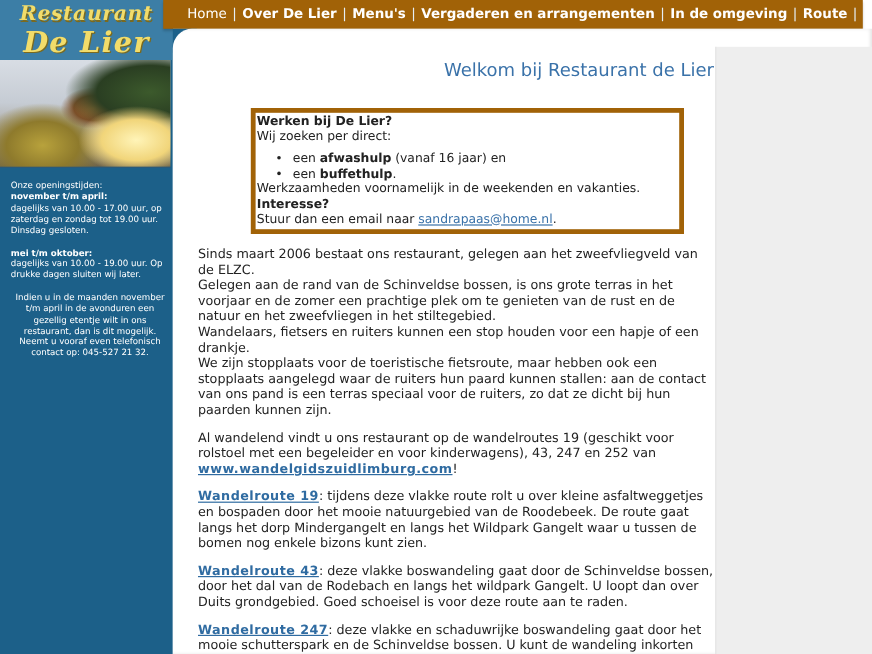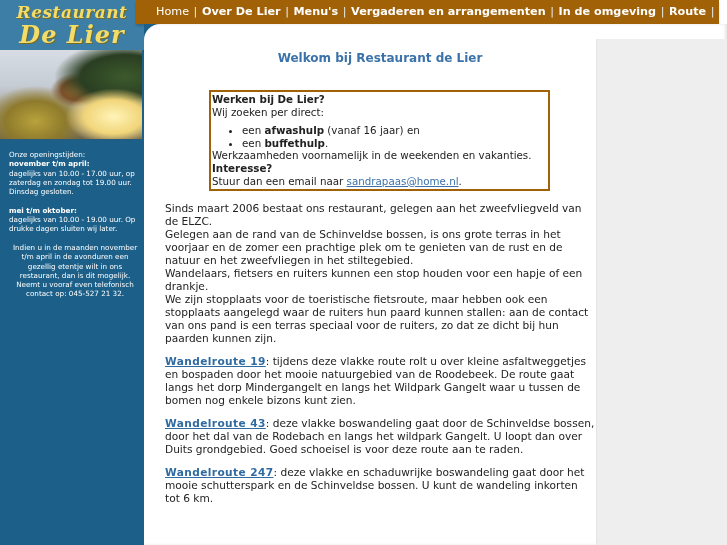--- a/index.html
+++ b/index.html
@@ -64,26 +64,26 @@
     #right-panel {
       position:absolute; left:596px; top:39px; width:131px; height:506px;
       background:#eeeeee;
       border-left:1px solid #e4e4e4;
     }
     #main {
       position:absolute; left:165px; top:24px; width:430px;
       font-size:10.6px; line-height:13px; color:#222222;
     }
     #welcome {
-      text-align:center; color:#3a72a9; font-size:12px; font-weight:bold;
+      text-align:right; color:#3a72a9; font-size:15px; font-weight:normal;
       margin:28px 0 0 0; height:14px;
     }
     #jobbox {
       margin:24px 0 0 44px; width:336px;
-      border:2px solid #a16207; padding:1px 0 2px 1px;
+      border:4px solid #a16207; padding:1px 16px 2px 1px;
       font-size:10.3px; line-height:12.6px;
     }
     #jobbox ul { margin:6px 0 0 0; padding-left:30px; }
     #jobbox li { margin:0; }
     #jobbox a, #main a.mail { color:#3a72a9; text-decoration:underline; }
     .para { margin:12px 0 0 0; }
     .para-tight { margin:10px 0 0 0; }
     a.route {
       color:#2f6ba1; font-weight:bold; text-decoration:underline; letter-spacing:0.4px;
     }
@@ -133,20 +133,23 @@
     <div><span>Stuur dan een email naar </span><a href="#">sandrapaas@home.nl</a><span>.</span></div>
   </div>
 
   <div class="para" style="margin-top:11px;">
     <div>Sinds maart 2006 bestaat ons restaurant, gelegen aan het zweefvliegveld van de ELZC.</div>
     <div>Gelegen aan de rand van de Schinveldse bossen, is ons grote terras in het voorjaar en de zomer een prachtige plek om te genieten van de rust en de natuur en het zweefvliegen in het stiltegebied.</div>
     <div>Wandelaars, fietsers en ruiters kunnen een stop houden voor een hapje of een drankje.</div>
     <div>We zijn stopplaats voor de toeristische fietsroute, maar hebben ook een stopplaats aangelegd waar de ruiters hun paard kunnen stallen: aan de contact van ons pand is een terras speciaal voor de ruiters, zo dat ze dicht bij hun paarden kunnen zijn.</div>
   </div>
 
+  <div class="para-tight">
+    <span>Al wandelend vindt u ons restaurant op de wandelroutes 19 (geschikt voor rolstoel met een begeleider en voor kinderwagens), 43, 247 en 252 van </span><a class="route" href="#">www.wandelgidszuidlimburg.com</a><span>!</span>
+  </div>
 
   <div class="para-tight">
     <a class="route" href="#">Wandelroute 19</a><span>: tijdens deze vlakke route rolt u over kleine asfaltweggetjes en bospaden door het mooie natuurgebied van de Roodebeek. De route gaat langs het dorp Mindergangelt en langs het Wildpark Gangelt waar u tussen de bomen nog enkele bizons kunt zien.</span>
   </div>
   <div class="para-tight">
     <a class="route" href="#">Wandelroute 43</a><span>: deze vlakke boswandeling gaat door de Schinveldse bossen, door het dal van de Rodebach en langs het wildpark Gangelt. U loopt dan over Duits grondgebied. Goed schoeisel is voor deze route aan te raden.</span>
   </div>
   <div class="para-tight">
     <a class="route" href="#">Wandelroute 247</a><span>: deze vlakke en schaduwrijke boswandeling gaat door het mooie schutterspark en de Schinveldse bossen. U kunt de wandeling inkorten tot 6 km.</span>
   </div>

